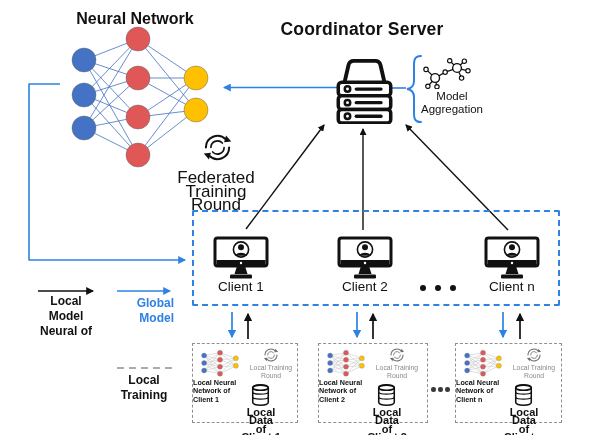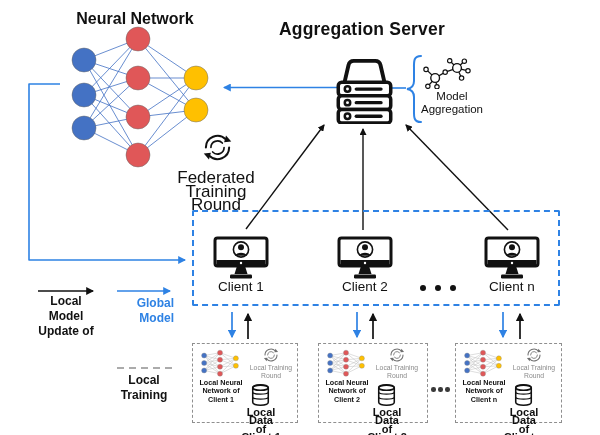--- a/index.html
+++ b/index.html
@@ -23,21 +23,21 @@
   .monitor{width:56px;height:46px;top:236px;}
   .m1{left:213px;} .m2{left:337px;} .m3{left:484px;}
   .client-label{top:279px;width:60px;font-size:13.5px;text-align:center;}
   .cl1{left:211px;} .cl2{left:335px;} .cl3{left:482px;}
   .cdots{left:420px;top:285px;display:flex;gap:9px;}
   .cdots .dot{width:6px;height:6px;border-radius:50%;background:#111;}
 
   .local-box{top:343px;height:80px;border:1.5px dashed #8F8F8F;box-sizing:border-box;}
   .lb1{left:192px;width:106px;} .lb2{left:318px;width:110px;} .lb3{left:455px;width:107px;}
   .local-box .mini-nn{position:absolute;left:6px;top:5px;width:42px;height:28px;}
-  .local-box .nn-label{position:absolute;left:0px;top:35px;width:56px;font-size:7.2px;font-weight:bold;line-height:8.4px;text-align:center;}
+  .local-box .nn-label{position:absolute;left:0px;top:35px;width:56px;font-size:7.2px;font-weight:bold;line-height:8.4px;}
   .local-box .refresh-sm{position:absolute;left:70px;top:3px;width:16px;height:16px;color:#6f6f6f;}
   .local-box .round-label{position:absolute;left:53px;top:20px;width:50px;font-size:6.8px;line-height:7.8px;color:#8A8A8A;text-align:center;}
   .local-box .db-icon{position:absolute;left:58px;top:39px;width:19px;height:24px;}
   .local-box .data-label{position:absolute;left:47px;top:64px;width:42px;font-size:11px;font-weight:bold;line-height:8.4px;text-align:center;}
   .ldots{left:431px;top:387px;display:flex;gap:2.5px;}
   .ldots .dot{width:4.5px;height:4.5px;border-radius:50%;background:#3a3a3a;}
 
   .lu-label{left:26px;top:294px;width:80px;font-size:12px;font-weight:bold;line-height:14.8px;text-align:center;}
   .gm-label{left:114px;top:296px;width:60px;font-size:12px;font-weight:bold;line-height:14.8px;text-align:right;color:#2E82E4;}
   .lt-label{left:114px;top:373px;width:60px;font-size:12px;font-weight:bold;line-height:14.8px;text-align:center;}
@@ -221,21 +221,21 @@
     <line x1="248" y1="339" x2="248" y2="314" stroke="#111" stroke-width="1.7" marker-end="url(#ah-black)"></line>
     <line x1="373" y1="339" x2="373" y2="314" stroke="#111" stroke-width="1.7" marker-end="url(#ah-black)"></line>
     <line x1="520" y1="339" x2="520" y2="314" stroke="#111" stroke-width="1.7" marker-end="url(#ah-black)"></line>
 
     <line x1="38" y1="291" x2="93" y2="291" stroke="#111" stroke-width="1.6" marker-end="url(#ah-black)"></line>
     <line x1="117" y1="291" x2="170" y2="291" stroke="#2E82E4" stroke-width="1.6" marker-end="url(#ah-blue)"></line>
     <line x1="117" y1="368" x2="173" y2="368" stroke="#ababab" stroke-width="1.8" stroke-dasharray="7,5"></line>
   </svg>
 
   <div class="t nn-title">Neural Network</div>
-  <div class="t server-title">Aggregation Server</div>
+  <div class="t server-title">Coordinator Server</div>
 
   <svg class="abs server-icon">
       <use href="#sym-server"></use>
     </svg>
   <svg class="abs molecule-icon">
       <use href="#sym-molecule"></use>
     </svg>
   <div class="t agg-label pre">Model
 Aggregation</div>
 
@@ -320,20 +320,20 @@
   </div>
   <div class="abs ldots">
     <span class="dot"></span>
     <span class="dot"></span>
     <span class="dot"></span>
   </div>
 
   <div class="t lu-label">
     <div>Local</div>
     <div>Model</div>
-    <div>Update of</div>
+    <div>Neural of</div>
   </div>
   <div class="t gm-label pre">Global
 Model</div>
   <div class="t lt-label pre">Local
 Training</div>
 
 </div>
 
 </body></html>

